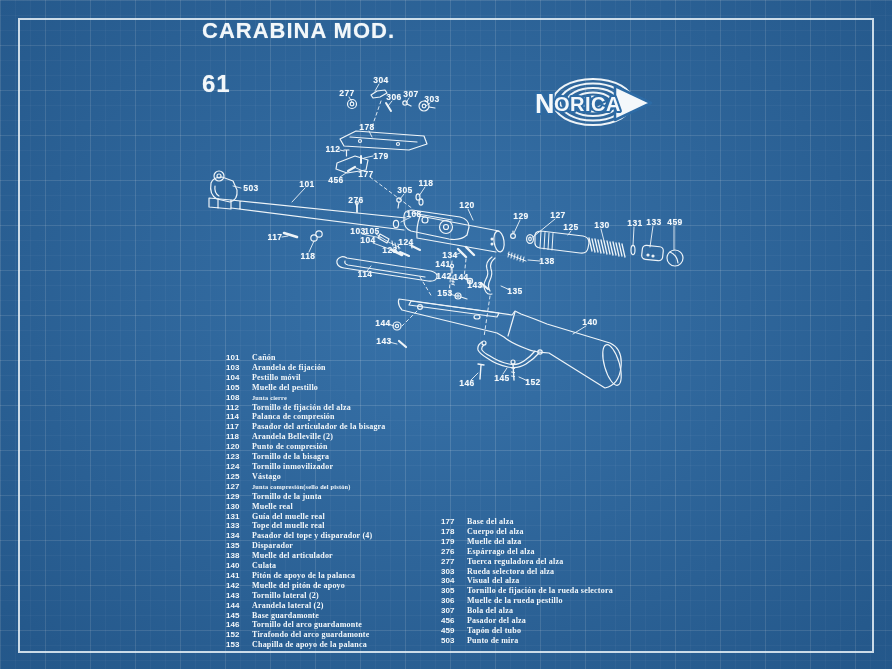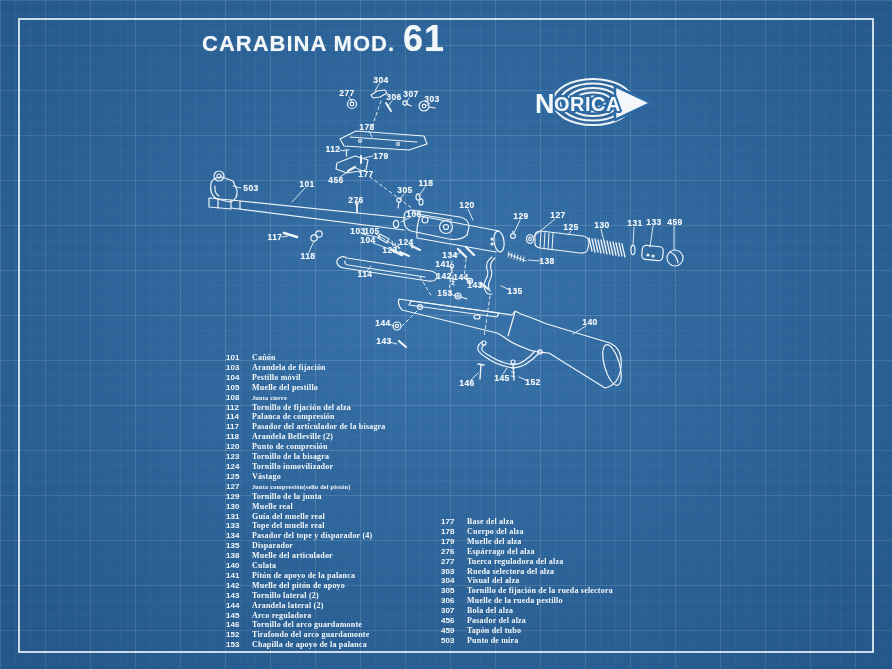--- a/index.html
+++ b/index.html
@@ -15,25 +15,26 @@
     background-size:100% 100%, 15px 15px, 15px 15px, 45px 45px, 45px 45px;
     font-family:"Liberation Sans", sans-serif;
     color:#f2f7fa;
   }
   .frame{
     position:absolute;left:18px;top:18px;right:18px;bottom:16px;
     border:2px solid rgba(233,242,248,0.85);
     pointer-events:none;
   }
   .title{
-    position:absolute;left:202px;top:18px;display:flex;align-items:baseline;gap:8px;
+    position:absolute;left:202px;top:18px;display:flex;align-items:baseline;gap:26px;
     text-shadow:0 0 1px rgba(255,255,255,.5);
+    flex-direction:column;
   }
   .title .t-main{font-size:22px;font-weight:700;letter-spacing:1px;}
-  .title .t-num{font-size:36px;font-weight:700;letter-spacing:1px;}
+  .title .t-num{font-size:24px;font-weight:700;letter-spacing:1px;}
   svg.diagram{position:absolute;left:0;top:0;}
   .labels span.dlabel{
     position:absolute;transform:translate(-50%,-50%);
     font-size:8.5px;font-weight:700;letter-spacing:.4px;color:#f4f9fc;
     text-shadow:0 0 1px rgba(255,255,255,.4);white-space:nowrap;
   }
   .pcol{position:absolute;line-height:9.9px;font-size:8px;font-weight:700;}
   .pcol1{left:226px;top:353px;}
   .pcol2{left:441px;top:517px;}
   .prow{display:flex;white-space:nowrap;}
@@ -365,21 +366,21 @@
       <div class="prow">
         <span class="pnum">143</span>
         <span class="pname">Tornillo lateral (2)</span>
       </div>
       <div class="prow">
         <span class="pnum">144</span>
         <span class="pname">Arandela lateral (2)</span>
       </div>
       <div class="prow">
         <span class="pnum">145</span>
-        <span class="pname">Arco reguladora</span>
+        <span class="pname">Base guardamonte</span>
       </div>
       <div class="prow">
         <span class="pnum">146</span>
         <span class="pname">Tornillo del arco guardamonte</span>
       </div>
       <div class="prow">
         <span class="pnum">152</span>
         <span class="pname">Tirafondo del arco guardamonte</span>
       </div>
       <div class="prow">

